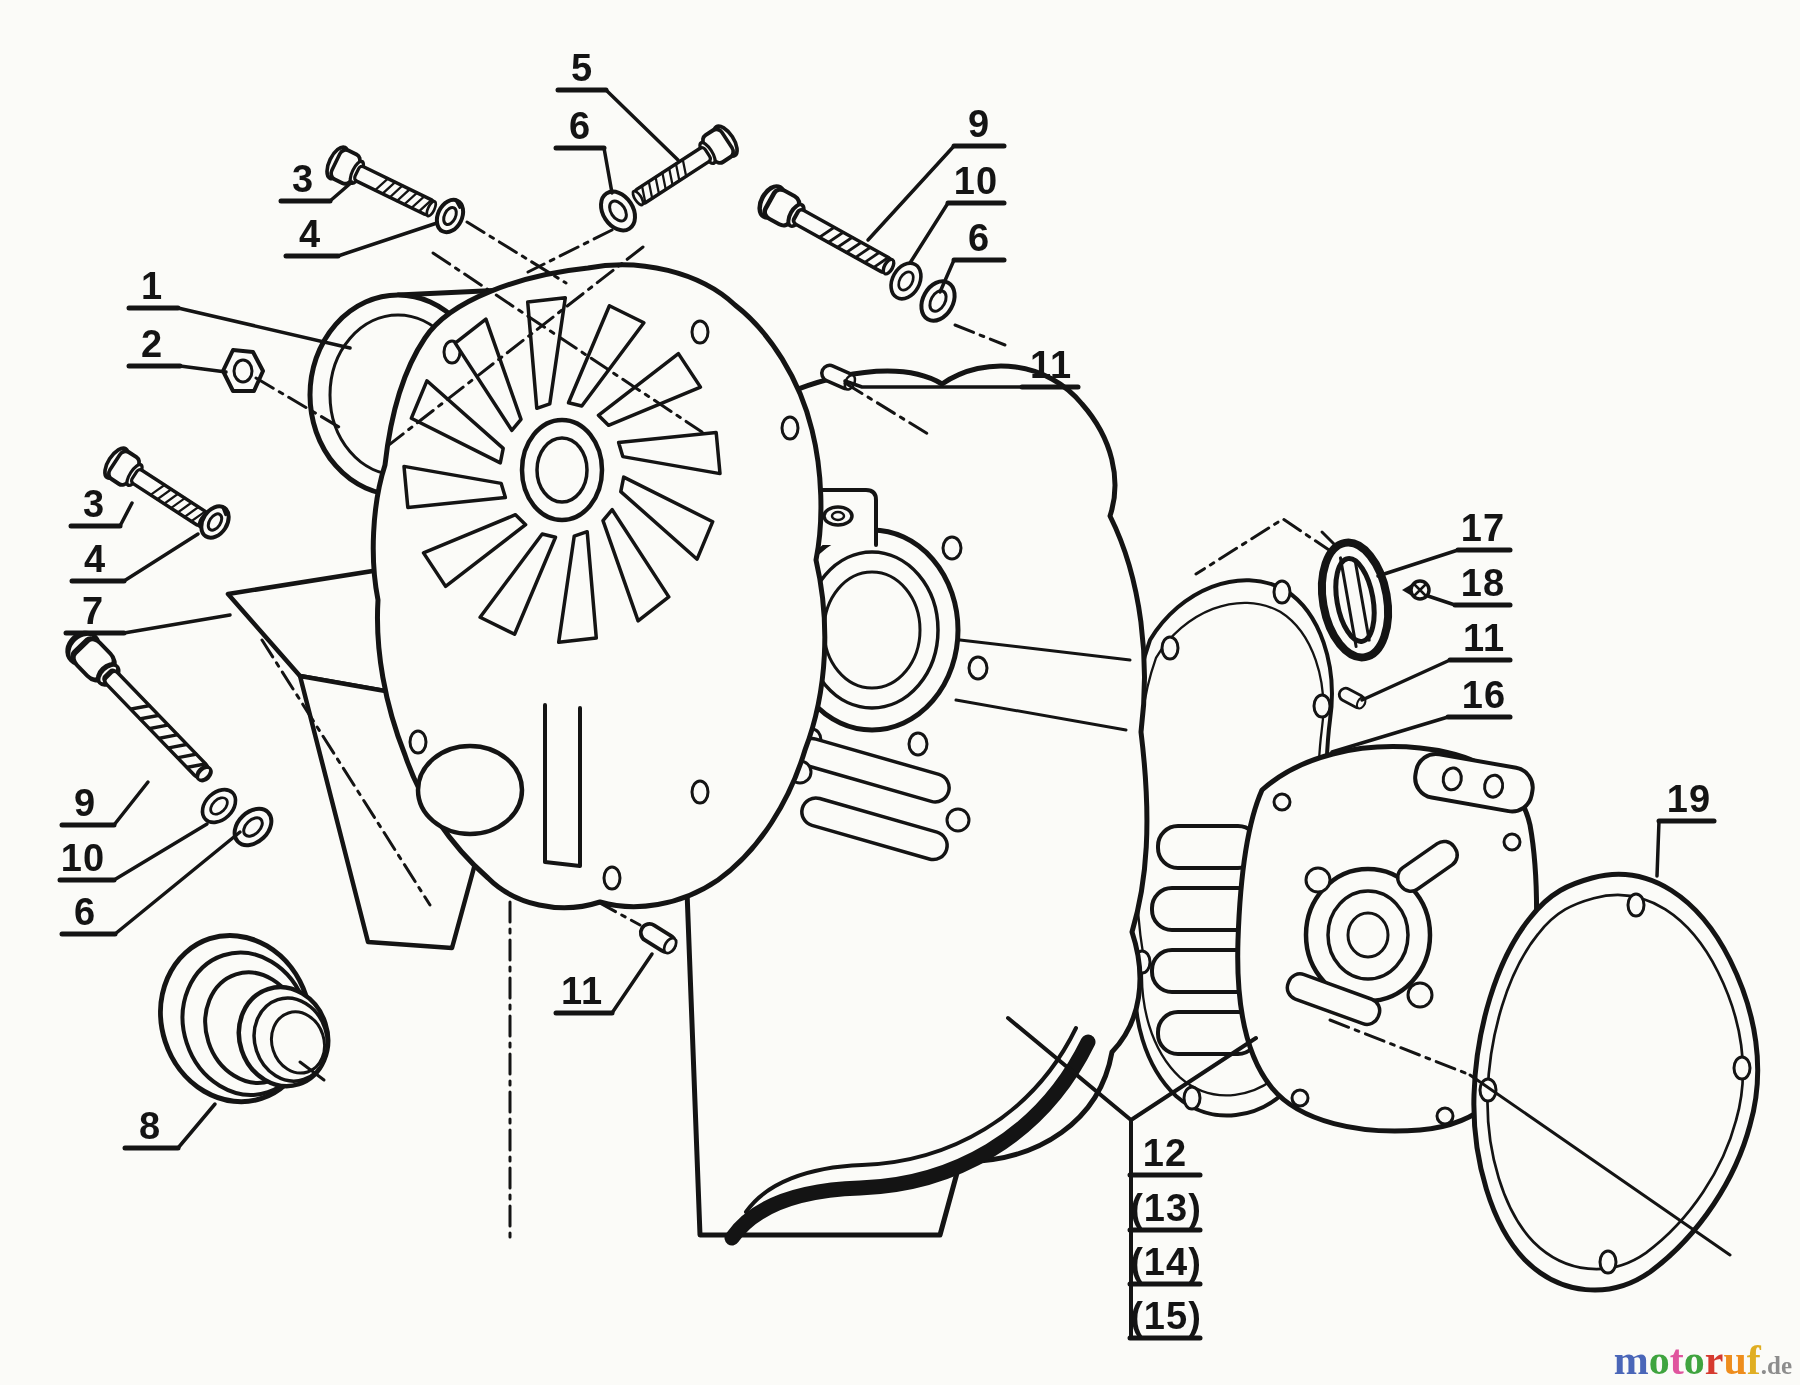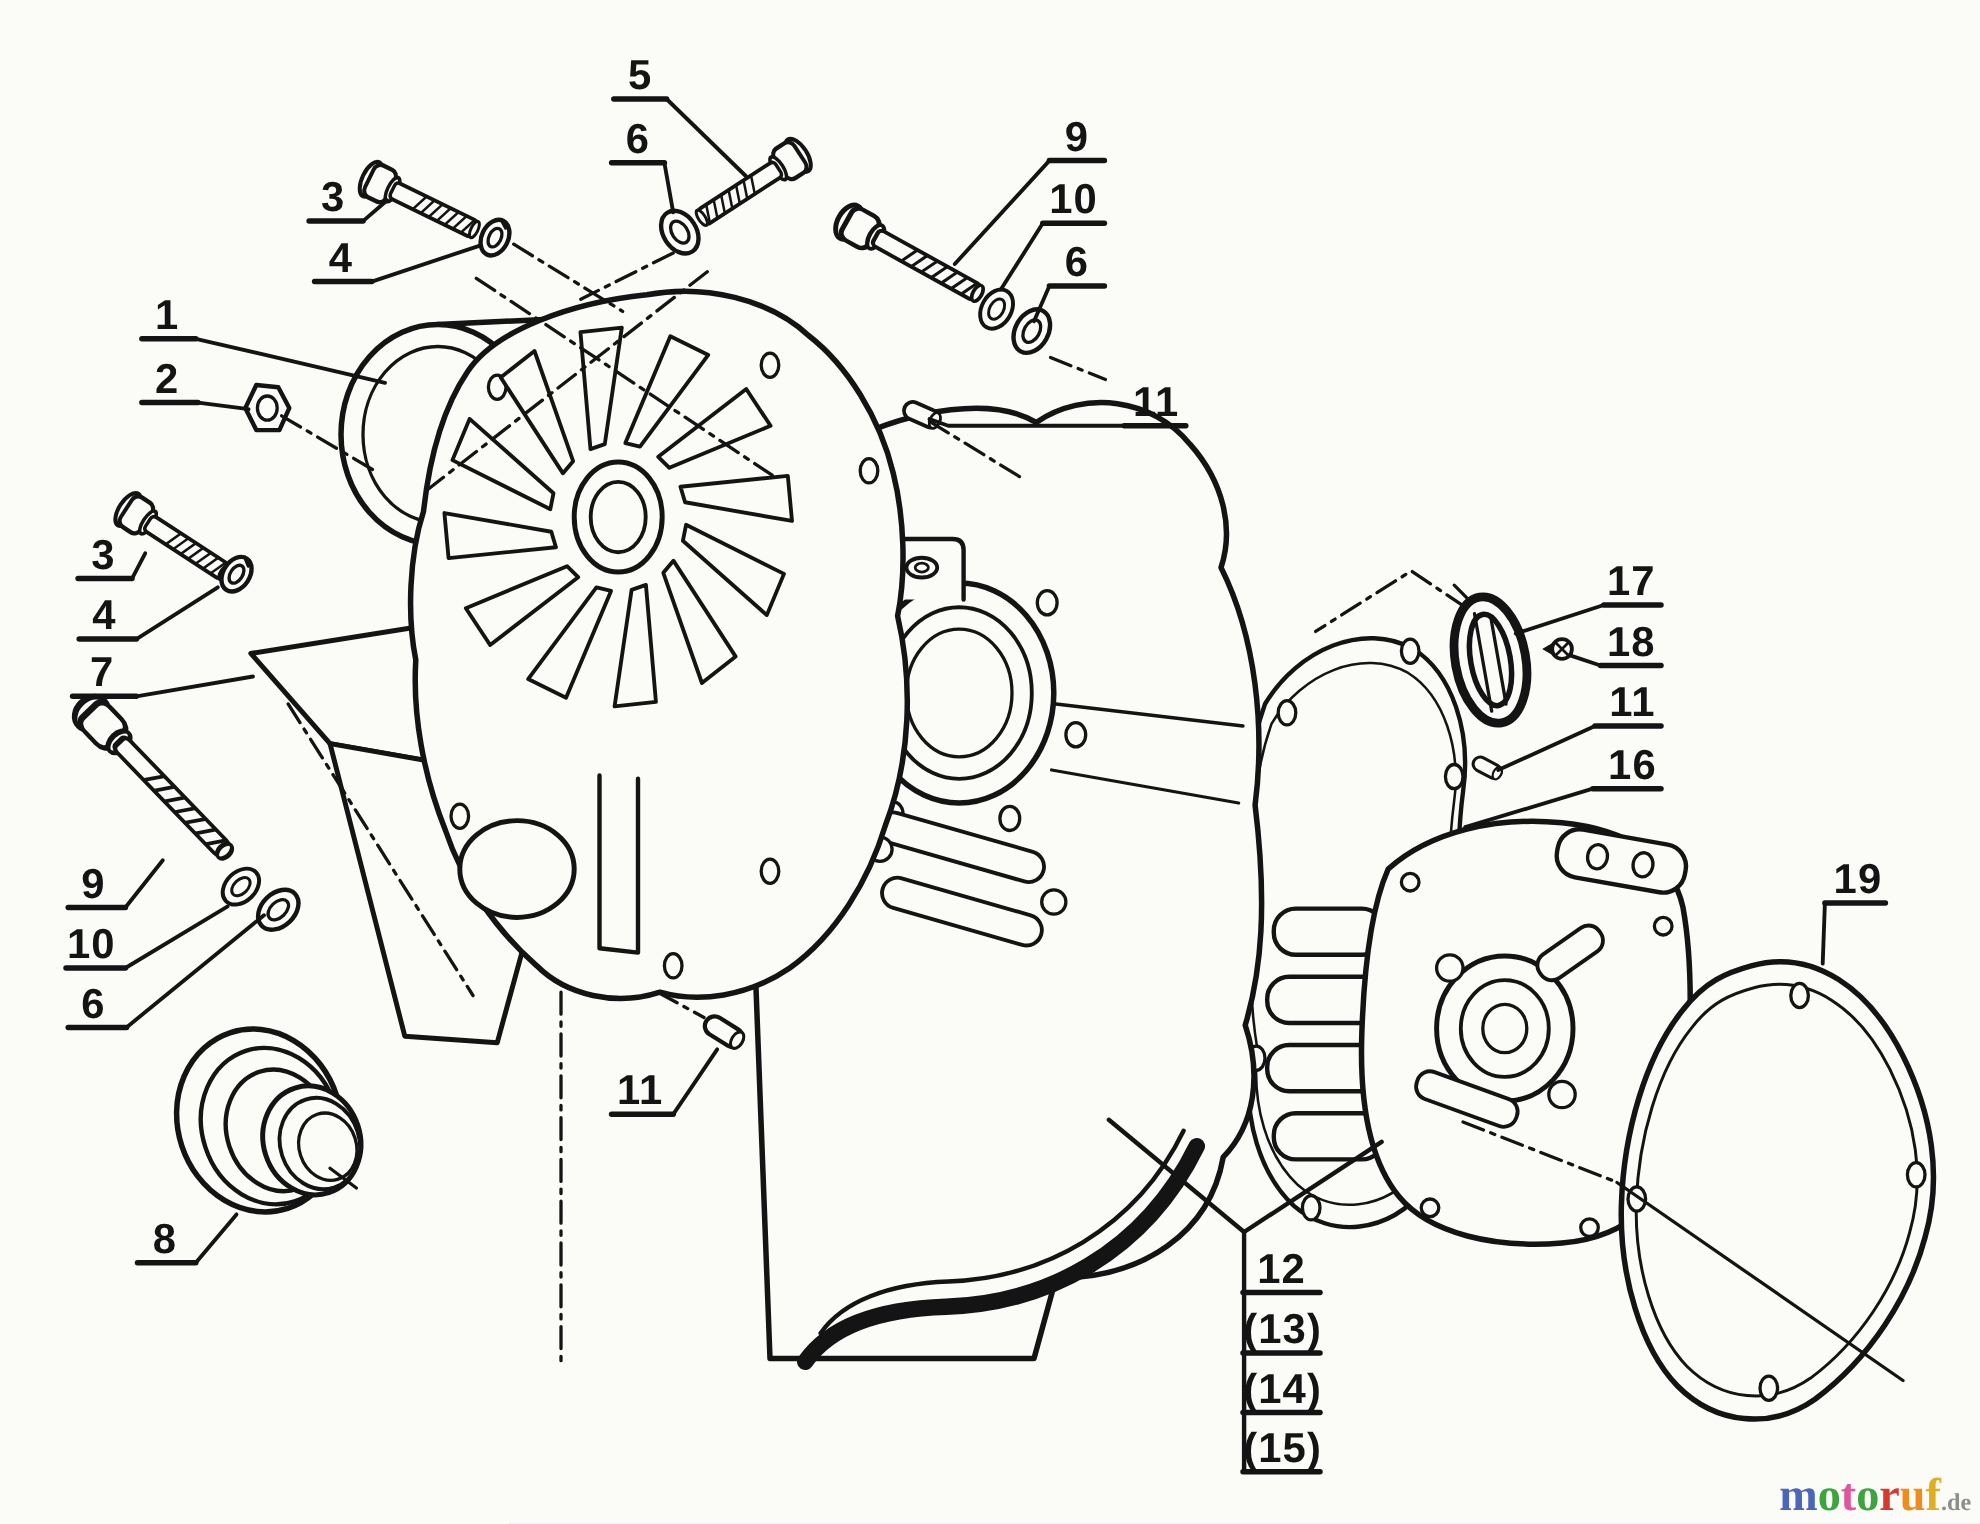--- a/index.html
+++ b/index.html
@@ -5,21 +5,21 @@
   html,body{margin:0;padding:0;background:#e8e8e8;}
   .stage{position:relative;width:1800px;height:1385px;background:#fbfbf8;overflow:hidden;
          font-family:"Liberation Sans",sans-serif;}
   svg{position:absolute;left:0;top:0;}
   .ln{stroke:#141414;fill:none;stroke-linecap:round;stroke-linejoin:round;}
   .fw{fill:#fbfbf8;}
   .fb{fill:#141414;stroke:none;}
   .callout-text{font:700 38px "Liberation Sans",sans-serif;fill:#141414;letter-spacing:1px;}
   .watermark{position:absolute;right:8px;bottom:4px;font-family:"Liberation Serif",serif;
              font-weight:700;font-size:42px;line-height:1;user-select:none;}
-  .watermark .suffix{font-size:22px;font-weight:700;}
+  .watermark .suffix{font-size:25px;font-weight:700;}
 </style>
 </head>
 <body>
 
 <div class="stage">
 <svg id="diagram" width="1800" height="1385" viewBox="0 0 1800 1385">
 
   <defs>
 
     <g id="bolt-proto">

